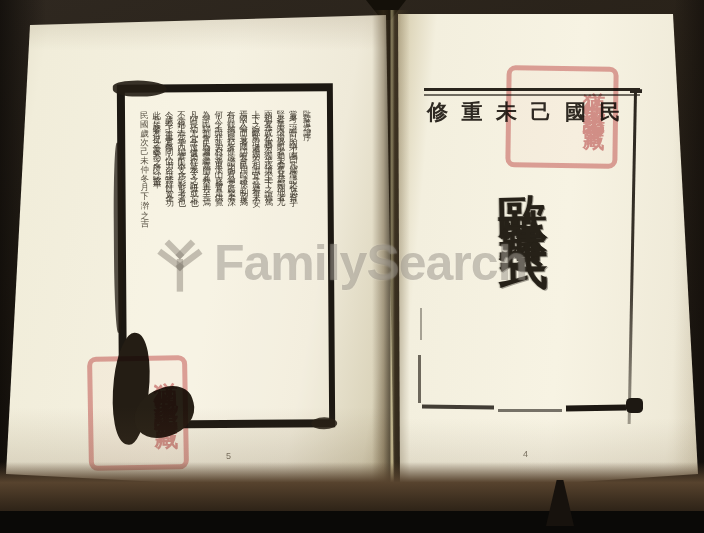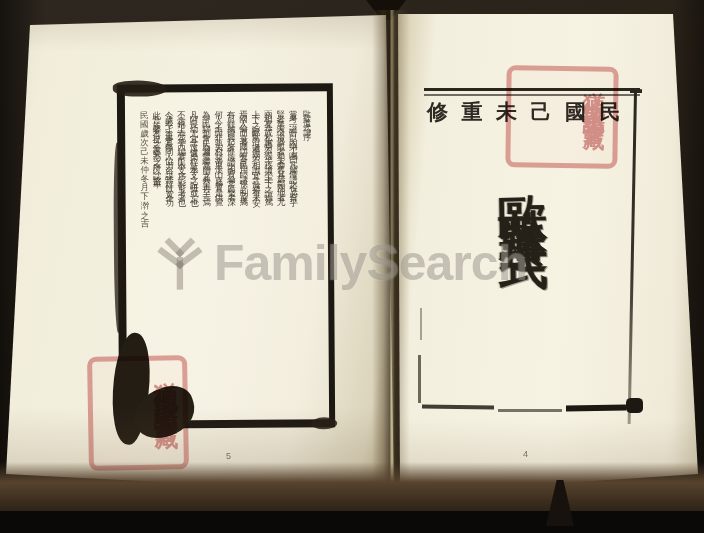--- a/index.html
+++ b/index.html
@@ -90,21 +90,21 @@
   .bdash4{left:234px;top:390px;width:17px;height:15px;border-radius:30%;background:#1d1812;}
   .ldash1{position:absolute;left:26px;top:347px;width:3px;height:48px;background:#332d24;opacity:.7;}
   .ldash2{position:absolute;left:28px;top:300px;width:2px;height:32px;background:#332d24;opacity:.4;}
   .title-v{position:absolute;left:100px;top:148px;height:270px;
     writing-mode:vertical-rl;text-orientation:upright;
     font-family:"DejaVu Serif",serif;font-weight:bold;font-size:49px;letter-spacing:15px;
     color:#262118;transform:rotate(-1deg);
     text-shadow:1px 1px 0 rgba(38,33,24,.4),-1px 0 1px rgba(38,33,24,.3);}
 
   
-  .watermark{position:absolute;left:150px;top:234px;display:flex;align-items:flex-start;gap:6px;
+  .watermark{position:absolute;left:150px;top:234px;display:flex;align-items:flex-end;gap:6px;
     pointer-events:none;z-index:30;}
   .wm-text{font-family:"Liberation Sans",sans-serif;font-weight:bold;font-size:50px;
     color:rgba(128,122,110,.42);letter-spacing:-1px;text-shadow:0 0 2px rgba(255,255,255,.25);}
 </style>
 </head>
 <body>
 
 <div class="scene">
 
   <div class="bg-left"></div>

